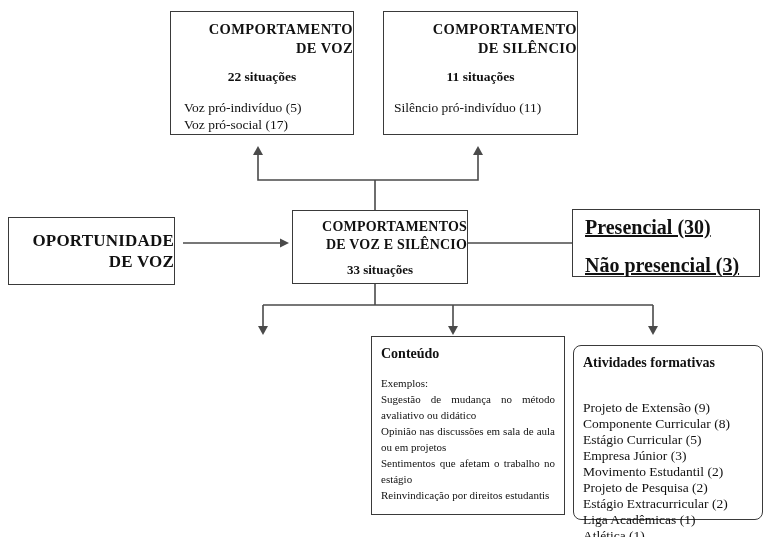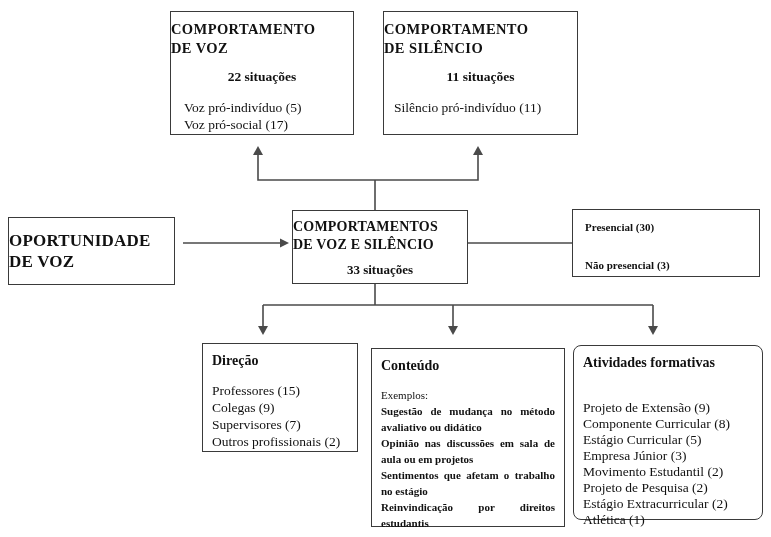--- a/index.html
+++ b/index.html
@@ -5,45 +5,45 @@
   html,body{margin:0;padding:0;background:#ffffff;}
   .stage{
     position:relative;width:771px;height:537px;background:#ffffff;
     font-family:"Liberation Serif","DejaVu Serif",serif;color:#111;
     overflow:hidden;
   }
   .box{
     position:absolute;background:#fff;border:1.6px solid #3a3a3a;
     box-sizing:border-box;
   }
-  .title{font-weight:bold;font-size:14.5px;line-height:19px;text-align:left;letter-spacing:.4px;}
+  .title{font-weight:bold;font-size:14.5px;line-height:19px;text-align:right;letter-spacing:.4px;}
   .count{font-weight:bold;font-size:13.5px;text-align:center;}
   .items{font-size:13.5px;line-height:17px;}
   
   .box-voz{left:170px;top:11px;width:184px;height:124px;padding-top:8px;}
   .box-silencio{left:383px;top:11px;width:195px;height:124px;padding-top:8px;}
   .box-voz .count,.box-silencio .count{margin-top:11px;}
   .box-voz .items{margin:14px 0 0 13px;}
   .box-silencio .items{margin:14px 0 0 10px;}
   
   .box-oportunidade{left:8px;top:217px;width:167px;height:68px;display:flex;flex-direction:column;justify-content:center;}
   .box-oportunidade .title{font-size:17px;line-height:21px;letter-spacing:.2px;}
   .box-central{left:292px;top:210px;width:176px;height:74px;display:flex;flex-direction:column;justify-content:center;padding-top:2px;}
   .box-central .title{font-size:14px;line-height:18px;letter-spacing:.2px;}
   .box-central .count{font-size:13px;margin-top:8px;}
   .box-presencial{left:572px;top:209px;width:188px;height:68px;padding:9px 0 0 12px;}
-  .box-presencial .pline{font-weight:bold;font-size:11px;line-height:16px;}
+  .box-presencial .pline{font-weight:bold;font-size:20px;line-height:16px;text-decoration:underline;}
   .box-presencial .pline + .pline{margin-top:22px;}
   
   .bhead{font-weight:bold;font-size:14px;line-height:17px;}
   .box-direcao{left:202px;top:343px;width:156px;height:109px;padding:8px 8px 0 9px;}
   .box-direcao .items{margin-top:13px;}
-  .box-conteudo{left:371px;top:348px;width:194px;height:179px;padding:8px 9px 0 9px;}
+  .box-conteudo{left:371px;top:336px;width:194px;height:179px;padding:8px 9px 0 9px;}
   .box-conteudo .items{margin-top:13px;font-size:11px;line-height:16px;}
-  .box-conteudo .jitem{text-align:justify;font-weight:bold;}
+  .box-conteudo .jitem{text-align:justify;}
   .box-atividades{left:573px;top:345px;width:190px;height:175px;padding:8px 6px 0 9px;border-radius:8px;}
   .box-atividades .items{margin-top:29px;font-size:13.5px;line-height:16px;}
   .connectors{position:absolute;left:0;top:0;pointer-events:none;}
 </style>
 </head>
 <body>
 
 <div class="stage">
 
   <svg class="connectors" width="771" height="537" viewBox="0 0 771 537">
@@ -100,29 +100,20 @@
     <div class="title">COMPORTAMENTOS</div>
     <div class="title">DE VOZ E SILÊNCIO</div>
     <div class="count">33 situações</div>
   </div>
 
   <div class="box box-presencial">
     <div class="pline">Presencial (30)</div>
     <div class="pline">Não presencial (3)</div>
   </div>
 
-  <div class="box box-direcao">
-    <div class="bhead">Direção</div>
-    <div class="items">
-      <div>Professores (15)</div>
-      <div>Colegas (9)</div>
-      <div>Supervisores (7)</div>
-      <div>Outros profissionais (2)</div>
-    </div>
-  </div>
 
   <div class="box box-conteudo">
     <div class="bhead">Conteúdo</div>
     <div class="items">
       <div>Exemplos:</div>
       <div class="jitem">Sugestão de mudança no método avaliativo ou didático</div>
       <div class="jitem">Opinião nas discussões em sala de aula ou em projetos</div>
       <div class="jitem">Sentimentos que afetam o trabalho no estágio</div>
       <div class="jitem">Reinvindicação por direitos estudantis</div>
     </div>
@@ -131,17 +122,18 @@
   <div class="box box-atividades">
     <div class="bhead">Atividades formativas</div>
     <div class="items">
       <div>Projeto de Extensão (9)</div>
       <div>Componente Curricular (8)</div>
       <div>Estágio Curricular (5)</div>
       <div>Empresa Júnior (3)</div>
       <div>Movimento Estudantil (2)</div>
       <div>Projeto de Pesquisa (2)</div>
       <div>Estágio Extracurricular (2)</div>
+      <div>Liga Acadêmicas (1)</div>
       <div>Atlética (1)</div>
     </div>
   </div>
 
 </div>
 
 </body></html>

